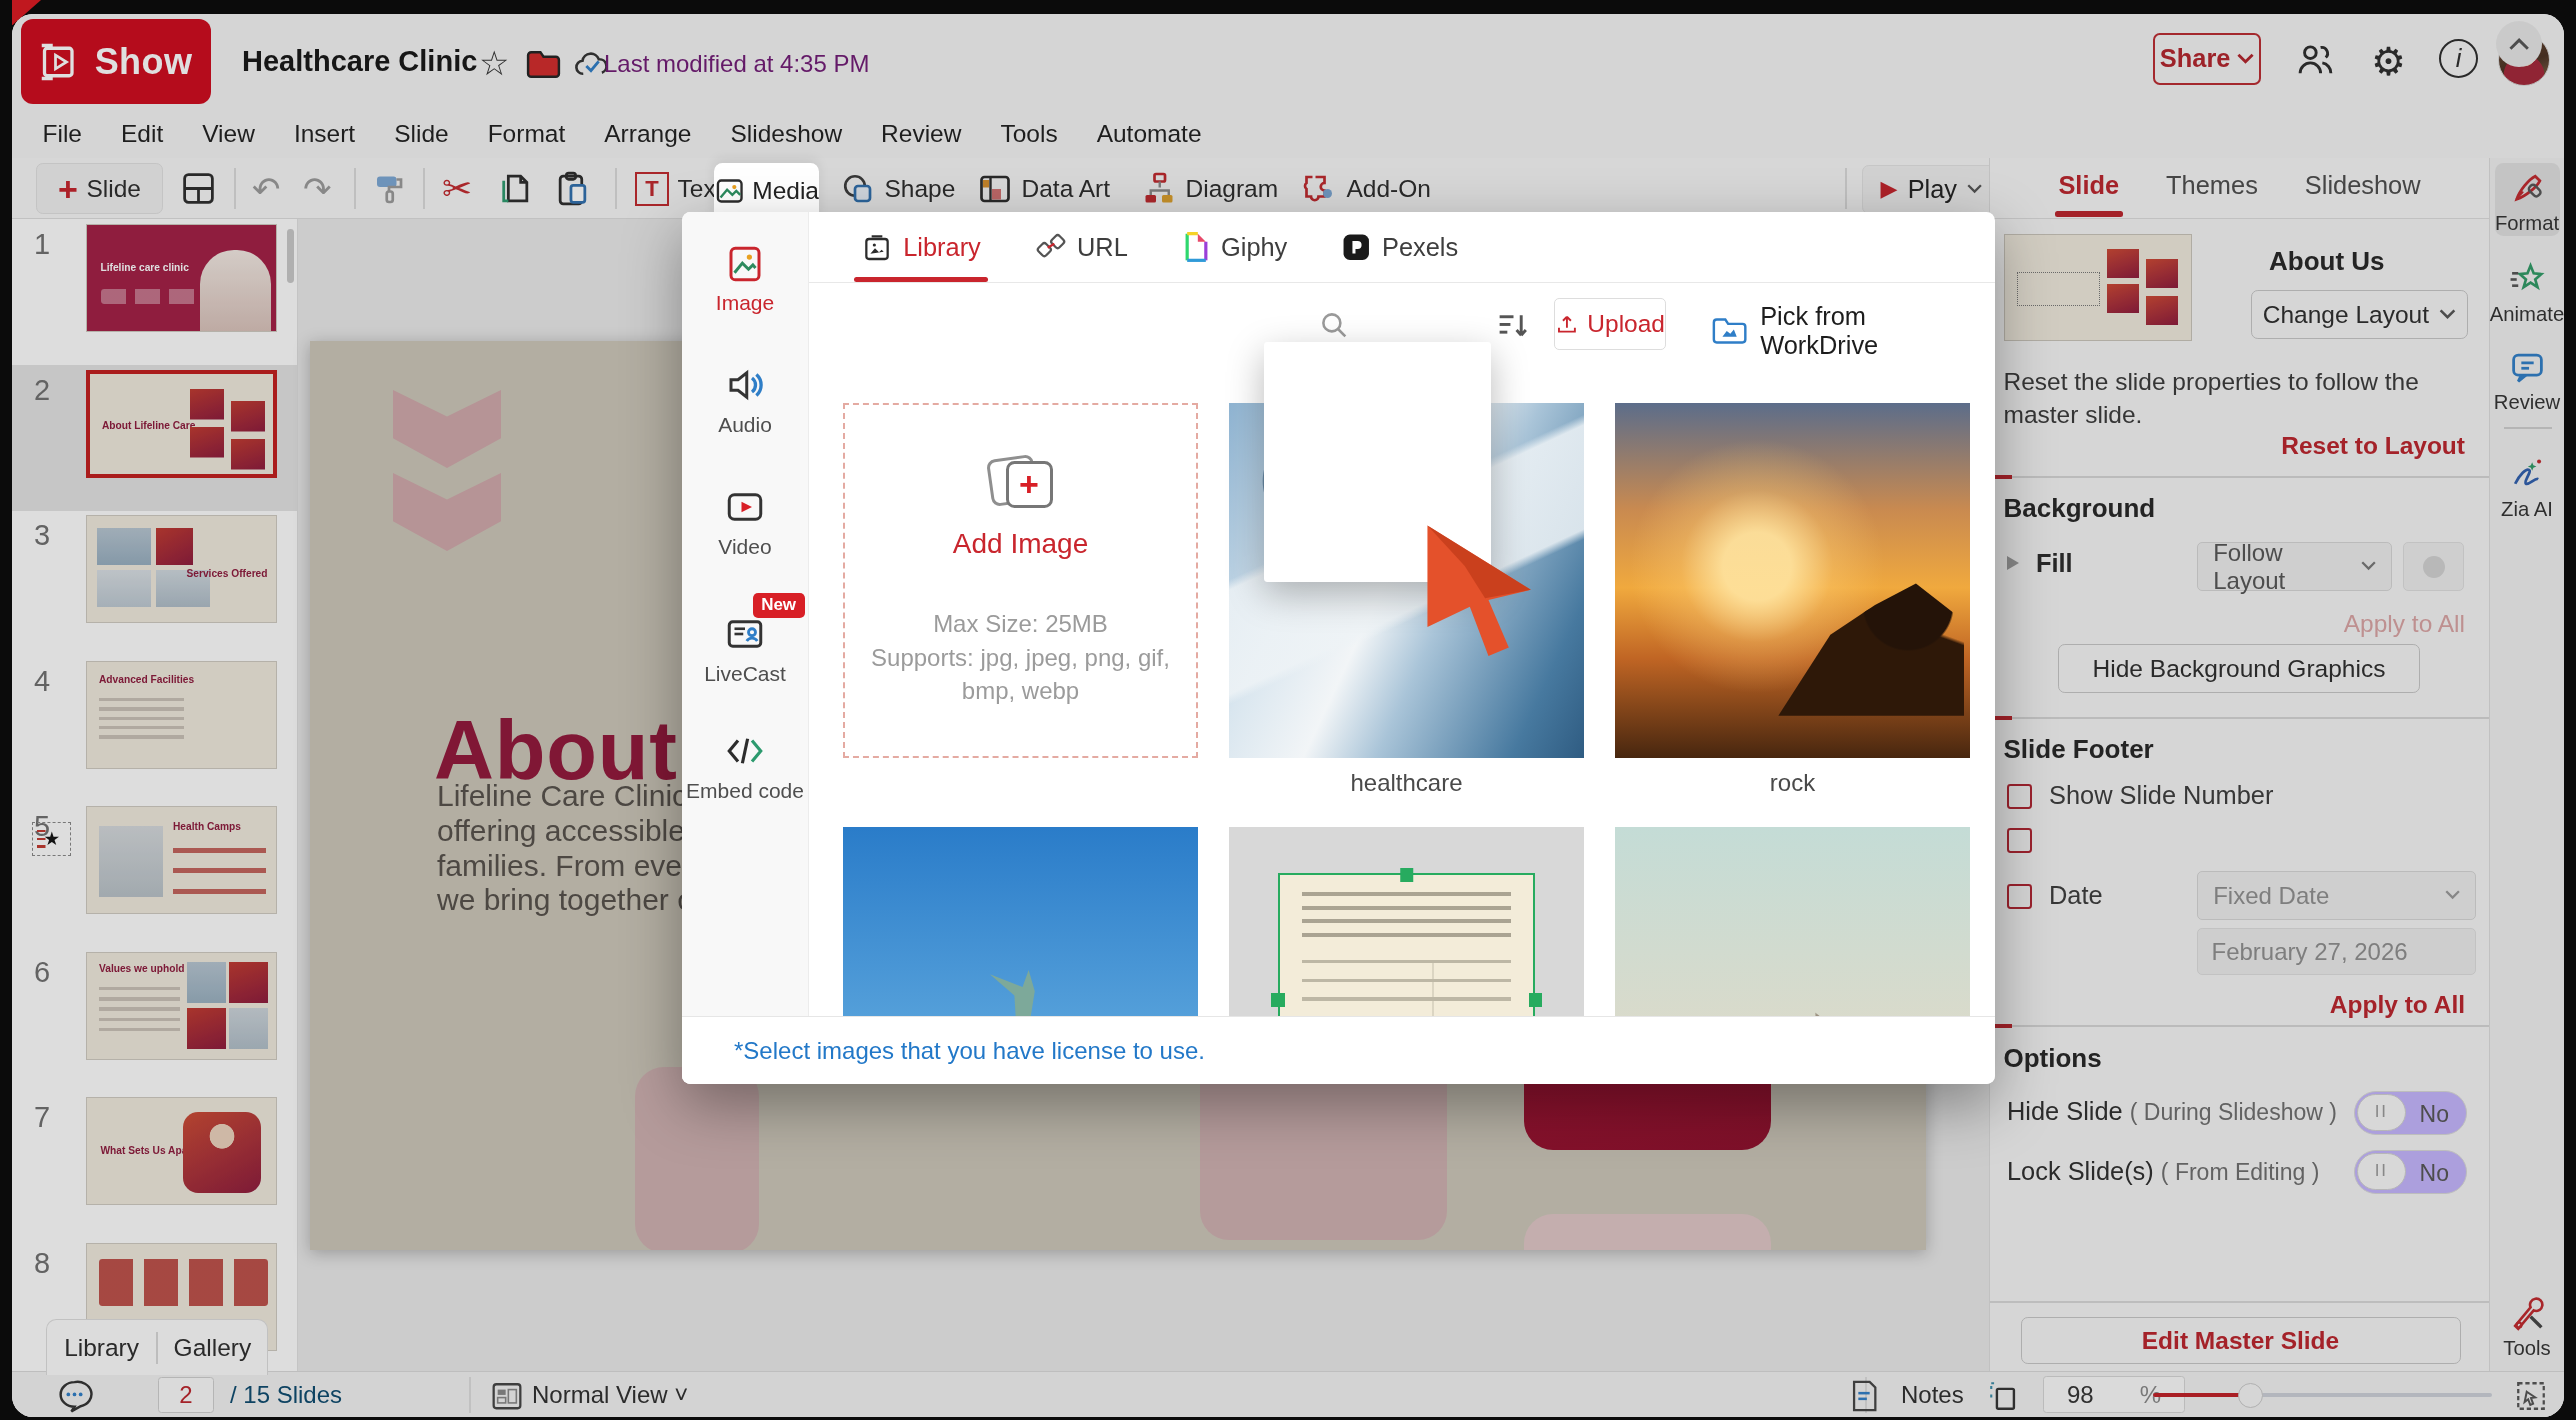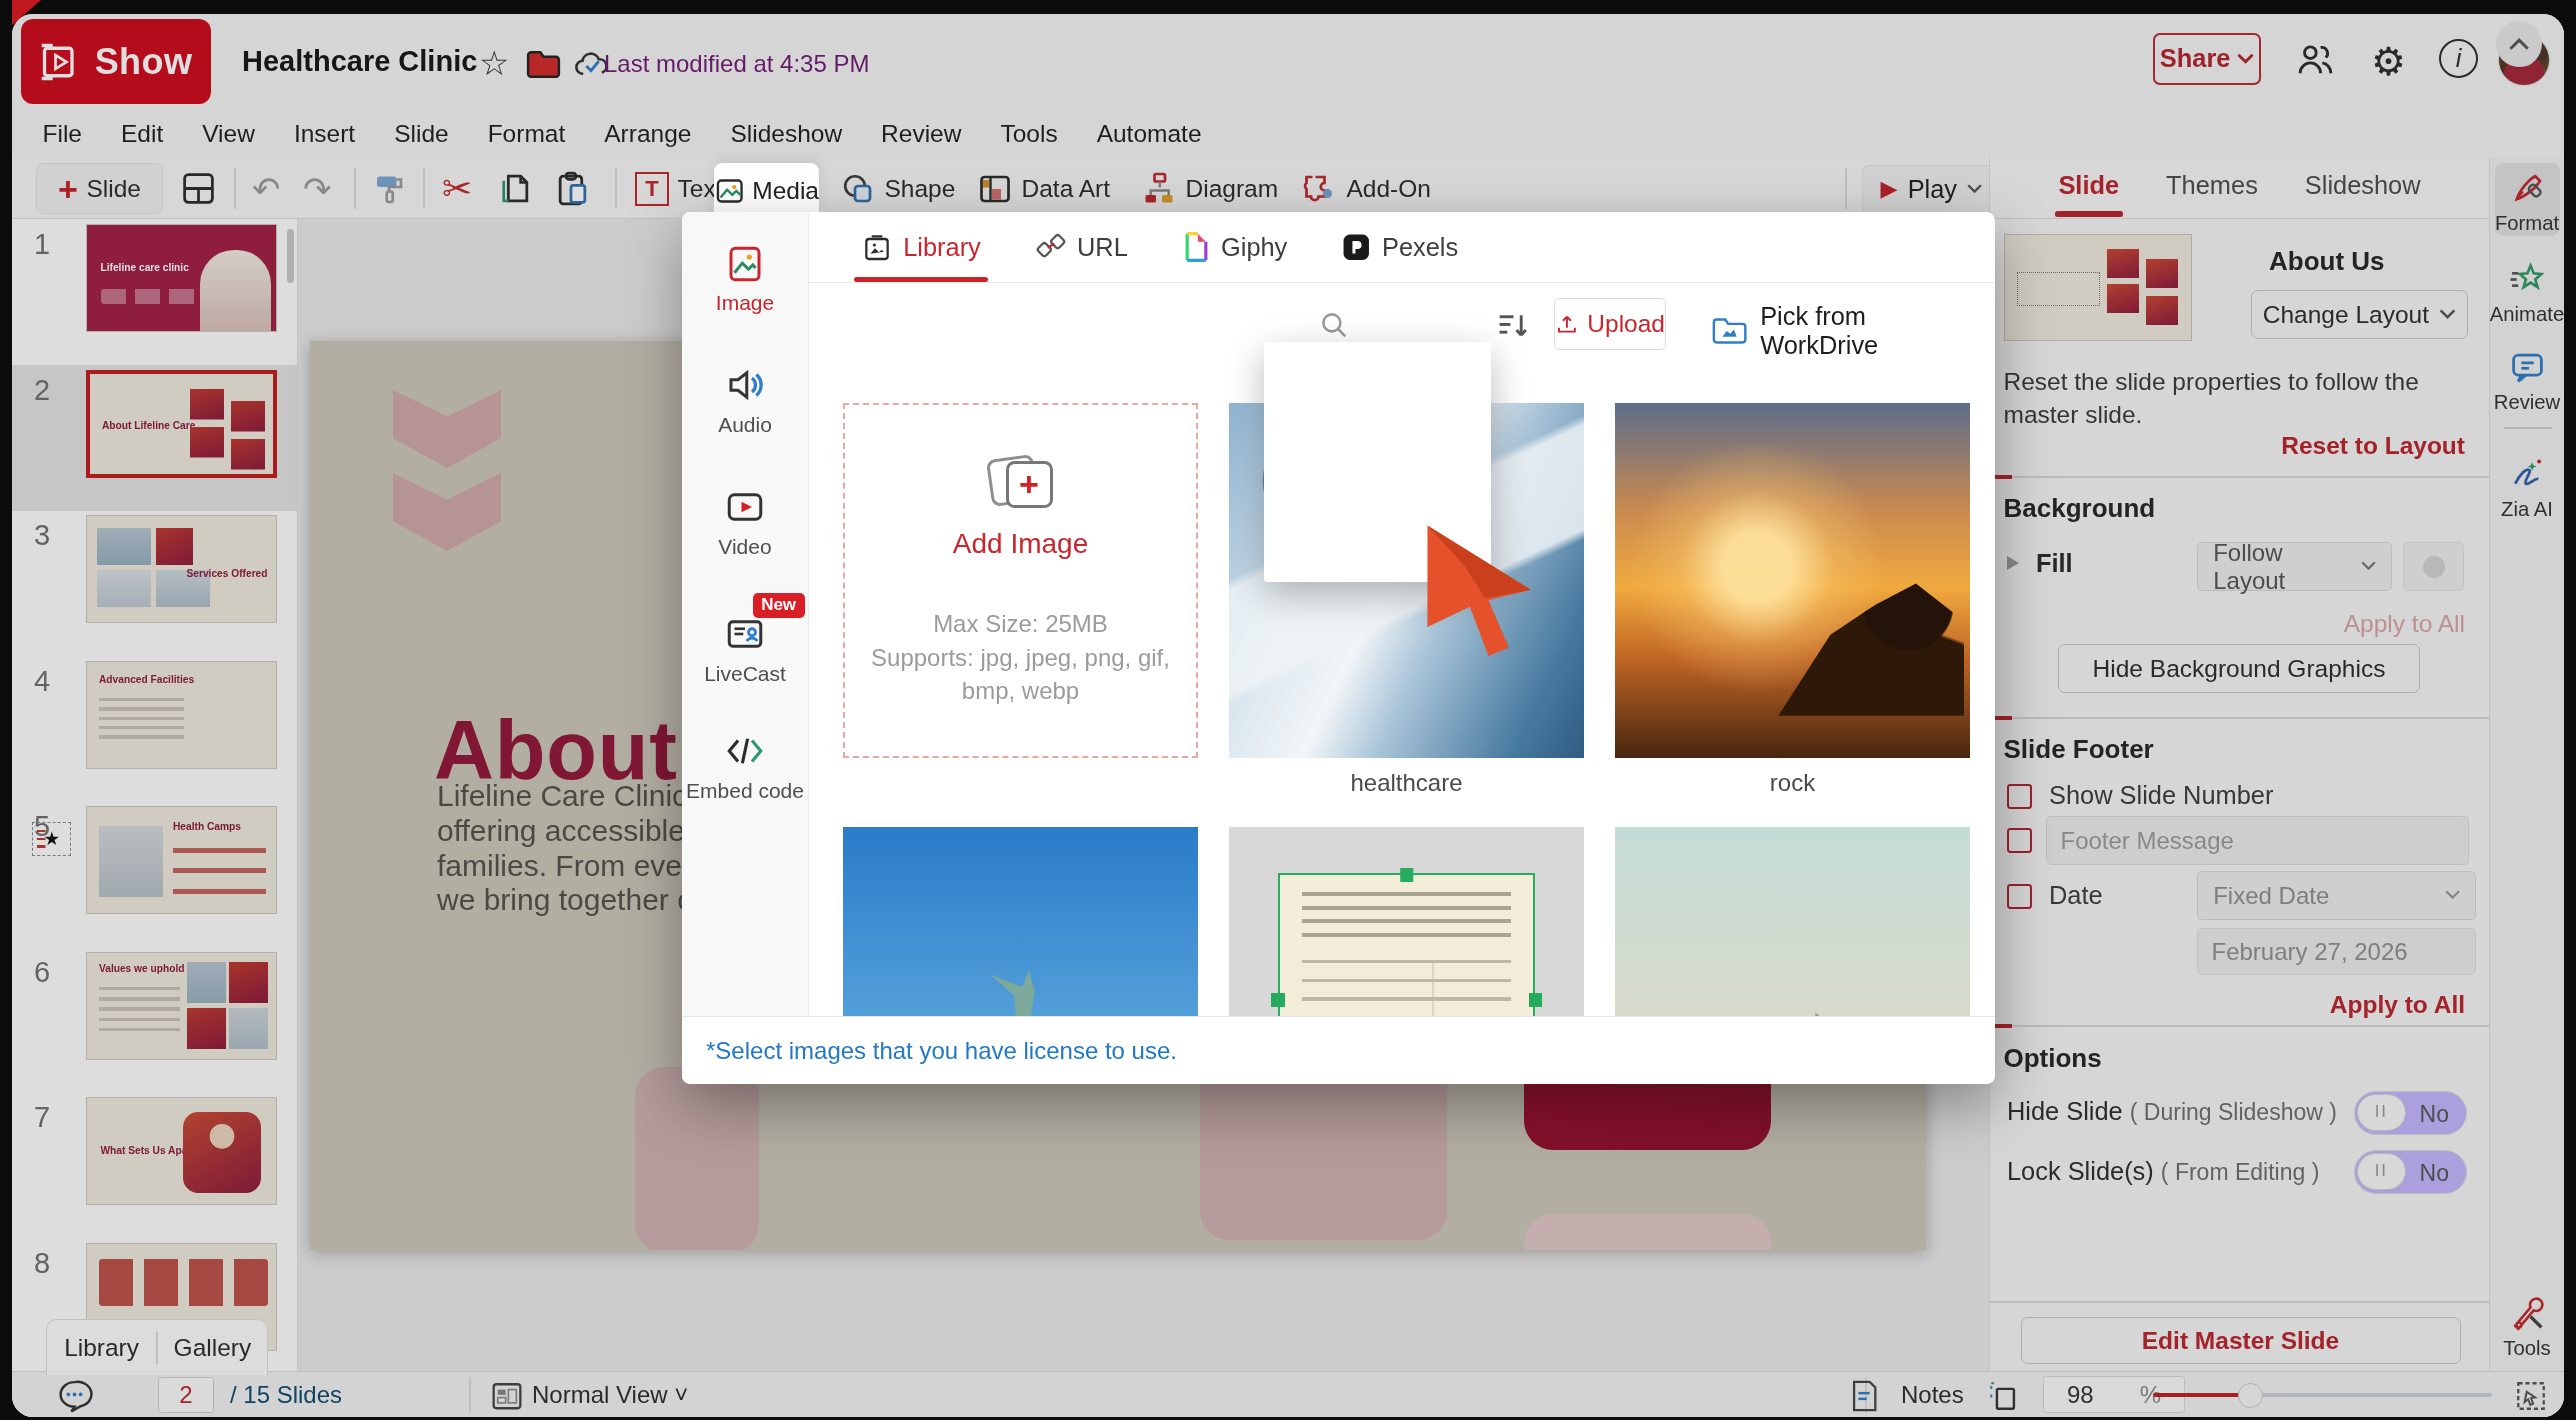--- a/index.html
+++ b/index.html
@@ -195,21 +195,21 @@
   #ph-rock::after { content:""; position:absolute; left:46%; bottom:12%; width:186px; height:135px; background:radial-gradient(circle at 70% 18%, #241308 0 44px, transparent 46px), linear-gradient(200deg, transparent 30%, #2e1808 32%); clip-path:polygon(0 100%,28% 40%,52% 18%,74% 2%,100% 30%,100% 100%); }
   #ph-liberty { background:linear-gradient(180deg,#2a7cc9 0%,#55a0da 55%,#a3cbe9 100%); }
   #ph-liberty::after { content:""; position:absolute; left:50%; bottom:0; transform:translateX(-50%); width:102px; height:212px; background:#7da99a; clip-path:polygon(42% 100%,42% 38%,30% 34%,46% 28%,44% 12%,20% 2%,52% 8%,58% 0,64% 10%,58% 28%,72% 34%,58% 38%,58% 100%); }
   #ph-doc { background:#d8d8d8; }
   #ph-doc .paper { position:absolute; left:49px; right:49px; top:46px; bottom:0; background:#f3ecd9; border:2.5px solid #27ab5f; }
   #ph-doc .paper::before { content:""; position:absolute; left:22px; right:22px; top:17px; height:51px; background:repeating-linear-gradient(#8a8474 0 4.2px, transparent 4.2px 13.5px); opacity:.7; }
   #ph-doc .paper::after { content:""; position:absolute; left:22px; right:22px; top:85px; bottom:17px; background:repeating-linear-gradient(#9a9484 0 3.4px, transparent 3.4px 18.6px), linear-gradient(90deg, transparent 62%, rgba(130,124,110,.35) 62% 63%, transparent 63%); opacity:.6; }
   .hndl { position:absolute; width:13.5px; height:13.5px; background:#27ab5f; }
   #ph-liberty2 { background:linear-gradient(180deg,#c4dcd6 0%,#dfdac8 70%,#e8e0ce 100%); }
   #ph-liberty2::after { content:""; position:absolute; right:76px; bottom:-25.4px; width:127px; height:195px; background:#6e5c49; clip-path:polygon(30% 100%,32% 30%,18% 26%,40% 18%,38% 0,60% 12%,78% 4%,70% 28%,88% 34%,66% 40%,62% 100%); filter:blur(6px); opacity:.8; }
-  #dlg-footer { position:absolute; left:0; right:0; bottom:0; height:68px; background:#fff; border-top:1.7px solid #e6e6e6; border-radius:0 0 8.5px 8.5px; display:flex; align-items:center; padding-left:24px; z-index:3; }
+  #dlg-footer { position:absolute; left:0; right:0; bottom:0; height:68px; background:#fff; border-top:1.7px solid #e6e6e6; border-radius:0 0 8.5px 8.5px; display:flex; align-items:center; padding-left:52px; z-index:3; }
   #license-note { color:#2278c8; font-size:24px; }
 
   
   #sortmenu { position:absolute; left:1252px; top:328px; width:227px; height:240px; background:#fff; box-shadow:0 12px 37px rgba(0,0,0,.28); border-radius:3.4px; z-index:60; padding-top:8.5px; }
   .sm-item { height:54px; display:flex; align-items:center; padding-left:29px; font-size:24.5px; color:#2a2a2a; }
   .sm-item.active { color:#c9252d; font-weight:bold; }
 
   
   #cursor { position:absolute; left:1412px; top:508px; z-index:70; }
 
@@ -478,21 +478,20 @@
       <div id="fill-extra"></div>
       <span class="red-link" id="apply1">Apply to All</span>
       <div class="insp-btn" id="hide-bg">
           <span>Hide Background Graphics</span>
         </div>
       <div class="insp-divider" style="top:498px"></div>
       <div class="h" id="footer-h">Slide Footer</div>
       <div class="cb" style="left:17px;top:565px"></div>
       <span class="cb-label" style="left:59px;top:562px">Show Slide Number</span>
       <div class="cb" style="left:17px;top:609px"></div>
-      <input id="footer-input" placeholder="Footer Message" style="">
       <div class="cb" style="left:17px;top:665px"></div>
       <span class="cb-label" style="left:59px;top:662px">Date</span>
       <div class="sel-box" id="date-select">
         <span>Fixed Date</span>
         <svg width="15.2" height="10.2" viewBox="0 0 12 8">
             <path d="M1 1 L6 6 L11 1" fill="none" stroke="#999" stroke-width="1.8"></path>
           </svg>
       </div>
       <input id="date-value" value="February 27, 2026" style="">
       <span class="red-link" id="apply2">Apply to All</span>

